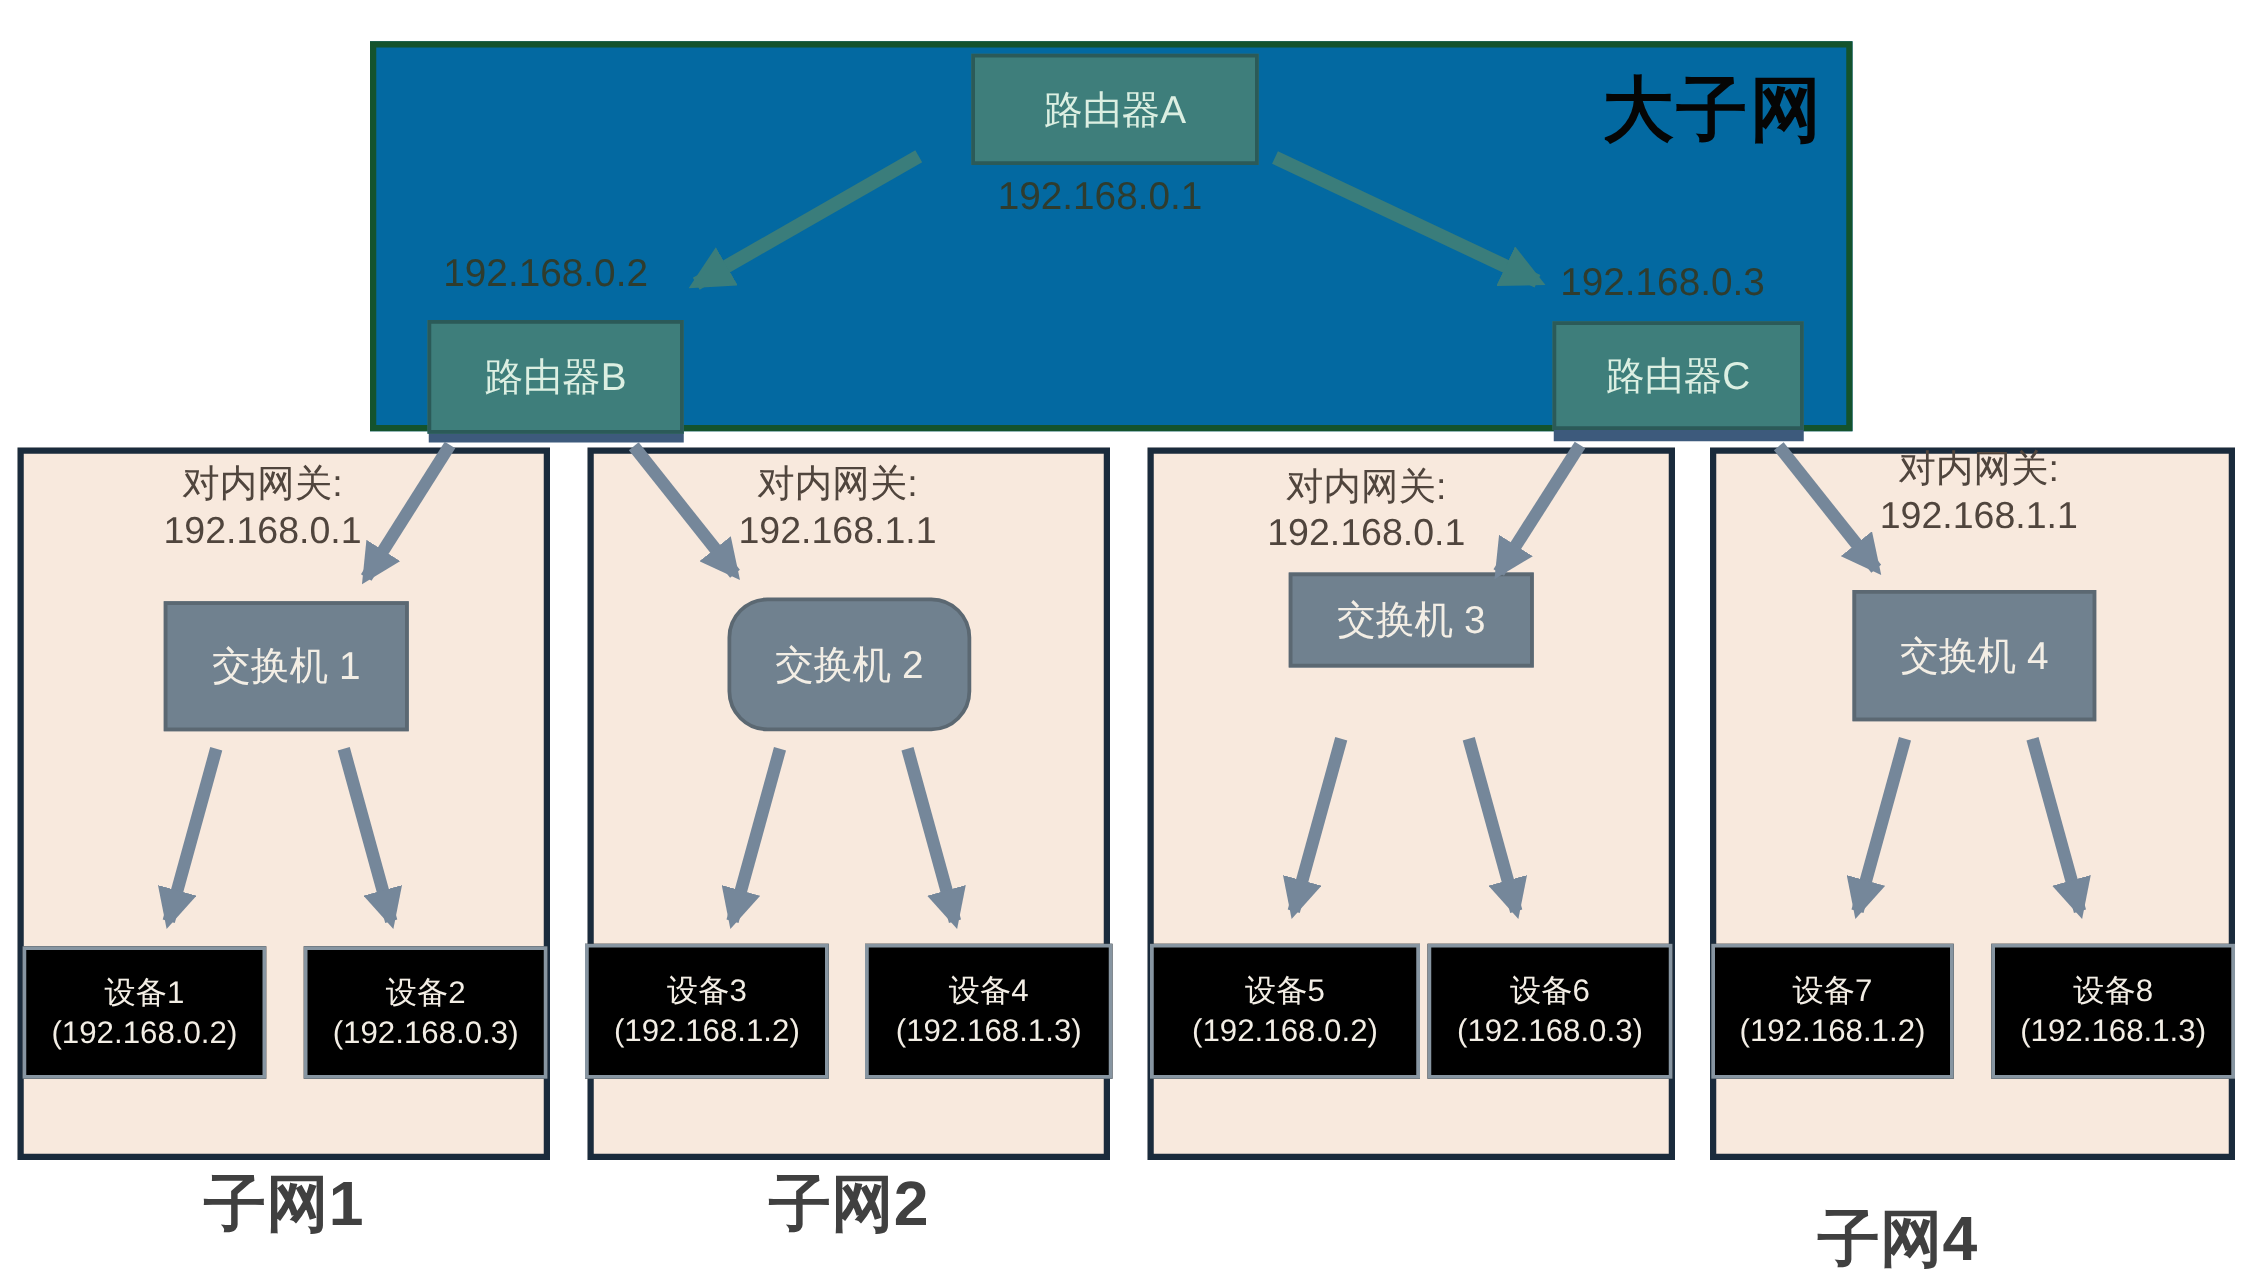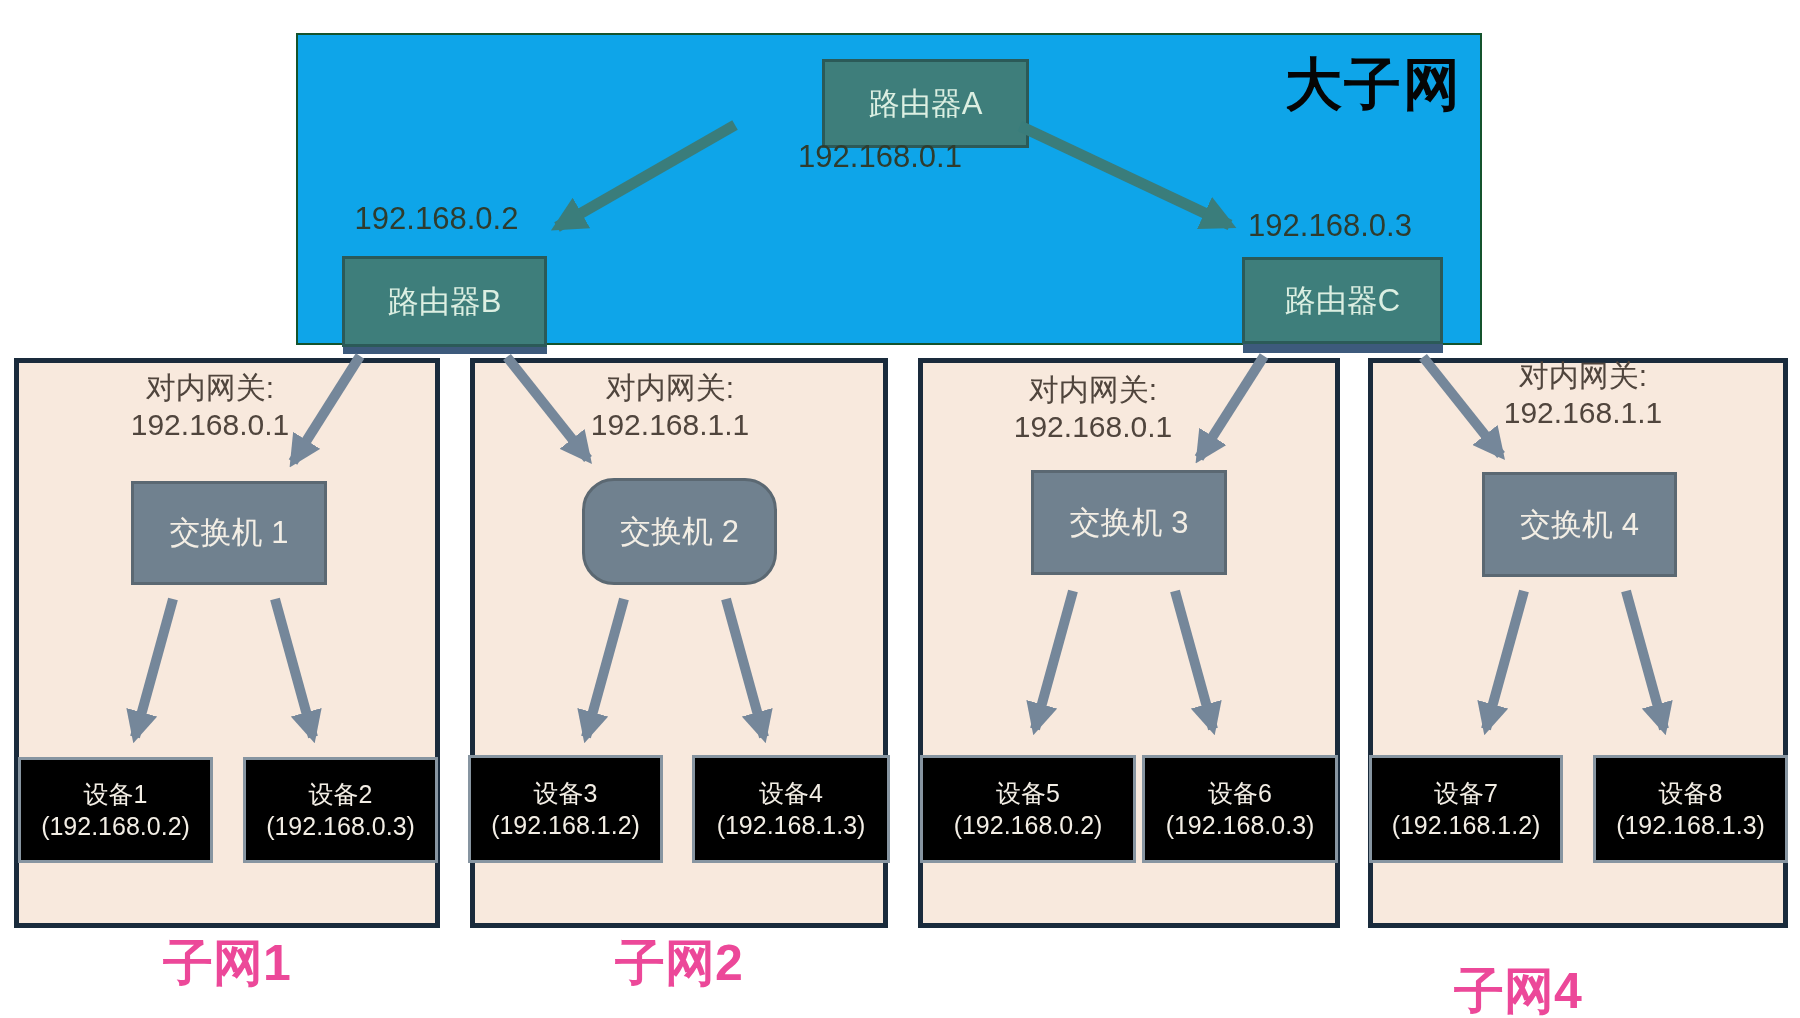--- a/index.html
+++ b/index.html
@@ -4,32 +4,32 @@
 <style>
   html,body{margin:0;padding:0;background:#ffffff;}
   .canvas{
     position:relative;width:1800px;height:1018px;background:#ffffff;
     font-family:"Liberation Sans", sans-serif;overflow:hidden;
   }
   .canvas *{box-sizing:border-box;}
   
   .bignet{
     position:absolute;left:296px;top:33px;width:1186px;height:312px;
-    background:#0ea5e9;border:2px solid #14532d;
+    background:#0369a1;border:5px solid #14532d;
   }
   .bignet-title{
     position:absolute;right:18px;top:12px;
     font-size:57px;font-weight:bold;color:#050505;letter-spacing:2px;
   }
   .router{
     position:absolute;background:#3e7e7b;border:3px solid #2b5a58;
     color:#dcefe2;font-size:31px;
     display:flex;align-items:center;justify-content:center;
   }
-  #router-a{left:822px;top:43px;width:207px;height:89px;margin-top:16px;}
+  #router-a{left:777px;top:43px;width:230px;height:89px;}
   #router-b{left:342px;top:256px;width:205px;height:91px;}
   #router-c{left:1242px;top:257px;width:201px;height:87px;}
   .strip{position:absolute;background:#3d5a7c;}
   #strip-b{left:343px;top:345px;width:204px;height:9px;}
   #strip-c{left:1243px;top:342px;width:200px;height:11px;}
   .ip-label{
     position:absolute;font-size:31px;color:#2f3c2e;text-align:center;
   }
   #ip-a{left:775px;top:139px;width:210px;}
   #ip-b{left:334px;top:201px;width:205px;}
@@ -51,21 +51,21 @@
     position:absolute;background:#70818f;border:3px solid #5b6872;
     color:#f3eee5;font-size:31px;
     display:flex;align-items:center;justify-content:center;
   }
   .device{
     position:absolute;background:#000000;border:3px solid #8795a1;
     color:#f3eee5;font-size:25px;line-height:32px;text-align:center;
     display:flex;flex-direction:column;align-items:center;justify-content:center;
   }
   .subnet-label{
-    position:absolute;top:930px;font-size:50px;font-weight:bold;color:#ec4899;
+    position:absolute;top:930px;font-size:50px;font-weight:bold;color:#404040;
     text-align:center;
   }
   #label-1{left:14px;width:426px;}
   #label-2{left:470px;width:418px;}
   #label-3{left:918px;width:422px;}
   #label-4{left:1308px;width:420px;margin-top:28px;}
   .arrows{position:absolute;left:0;top:0;pointer-events:none;z-index:10;}
 </style>
 </head>
 <body>
@@ -117,21 +117,21 @@
       <div>设备4</div>
       <div>(192.168.1.3)</div>
     </div>
   </div>
 
   <div class="subnet" id="subnet-3">
     <div class="gateway" style="left:0px;top:8px;width:340px;">
       <div>对内网关:</div>
       <div>192.168.0.1</div>
     </div>
-    <div class="switch" style="left:108px;top:107px;width:196px;height:105px;">交换机 3</div>
+    <div class="switch" style="left:108px;top:95px;width:196px;height:76px;">交换机 3</div>
     <div class="device" style="left:-3px;top:392px;width:216px;height:108px;">
       <div>设备5</div>
       <div>(192.168.0.2)</div>
     </div>
     <div class="device" style="left:219px;top:392px;width:196px;height:108px;">
       <div>设备6</div>
       <div>(192.168.0.3)</div>
     </div>
   </div>
 

